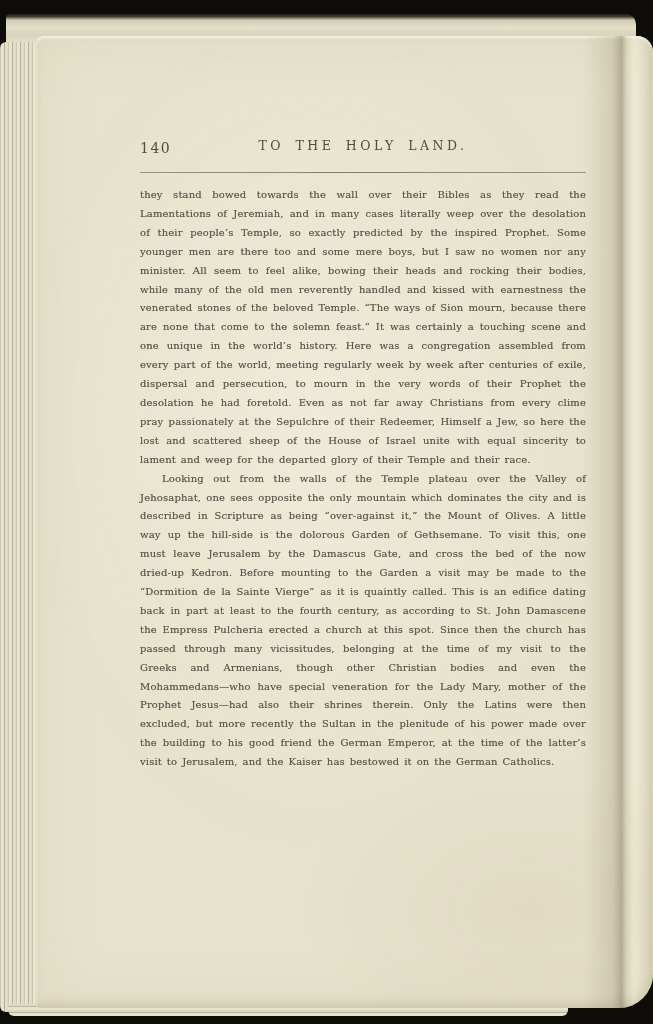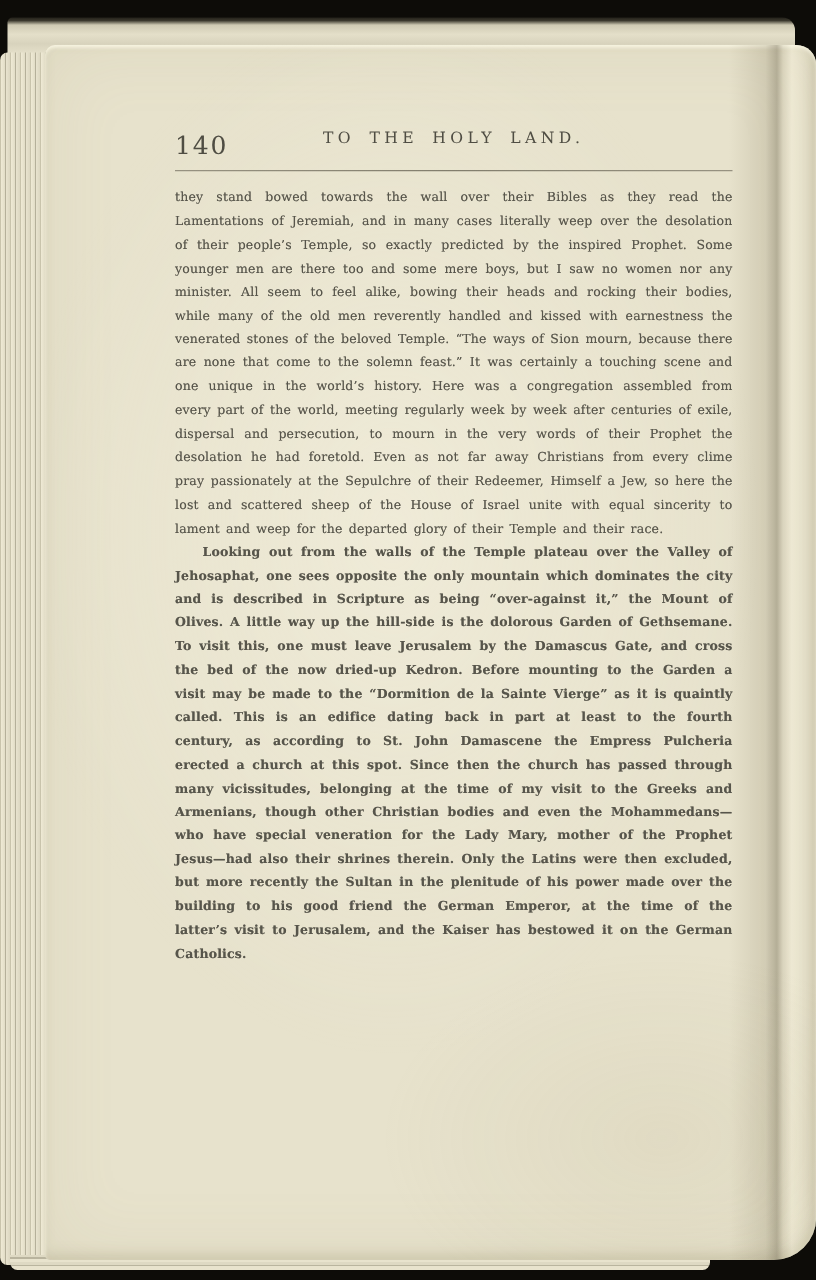--- a/index.html
+++ b/index.html
@@ -85,49 +85,50 @@
     left: 104px; top: 66px;
     width: 446px;
     color: #56544a;
   }
   .header-row {
     position: relative;
     height: 24px;
   }
   .pageno {
     position: absolute; left: 0; top: 2px;
-    font-size: 20px;
+    font-size: 14px;
     letter-spacing: 1.5px;
     color: #4f4d43;
   }
   .running {
     display: block;
     text-align: center;
     font-size: 12.5px;
     letter-spacing: 3.5px;
     word-spacing: 4px;
     color: #4f4d43;
+    margin-top: 36px;
   }
   .rule {
     height: 1px;
     background: linear-gradient(90deg, #979281, #827e6d 50%, #979281);
     margin-top: 10px;
     margin-bottom: 13px;
   }
   .bodytext p {
     margin: 0;
     font-size: 10px;
     line-height: 18.9px;
     text-align: justify;
     letter-spacing: 0.15px;
     word-spacing: 1.6px;
     color: #57554b;
     text-shadow: 0 0 0.5px rgba(87,85,75,0.55);
   }
-  .bodytext p.indent { text-indent: 22px; font-weight: bold; }
+  .bodytext p.indent { text-indent: 22px; }
 </style>
 </head>
 <body>
 
 <div>
   <div class="stack-top"></div>
   <div class="stack-left"></div>
   <div class="stack-bottom"></div>
 
   <div class="page">

